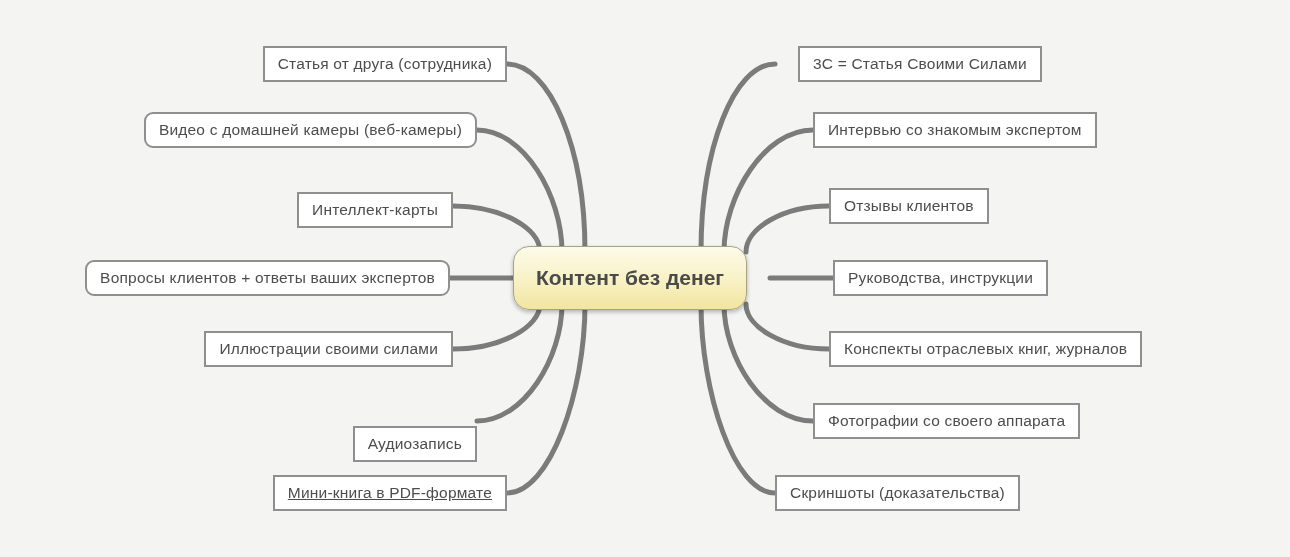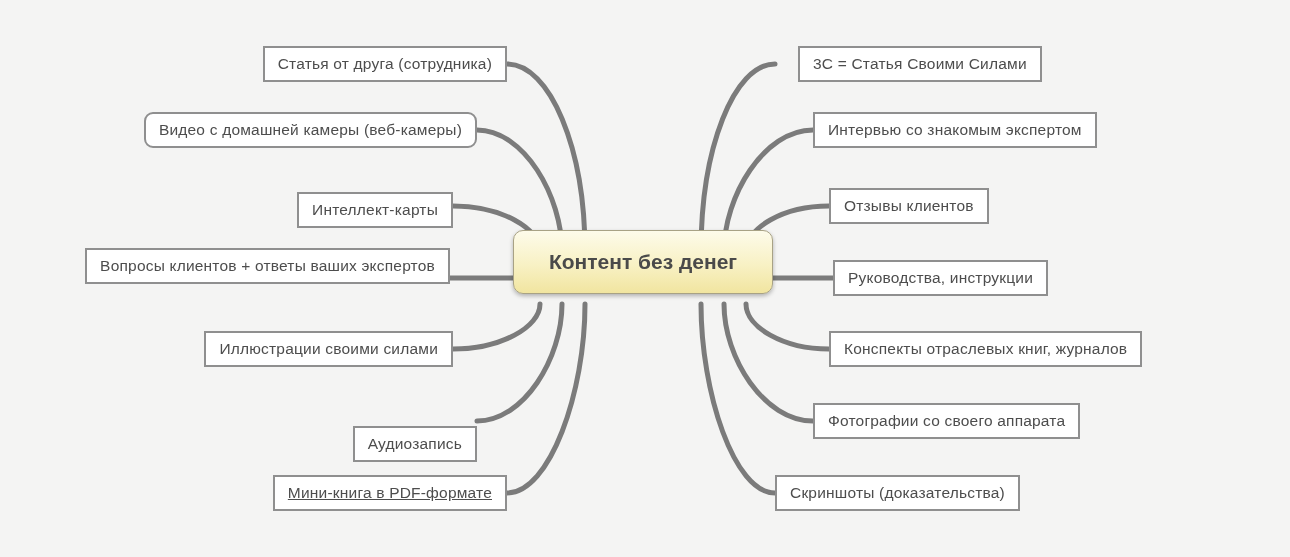--- a/index.html
+++ b/index.html
@@ -32,26 +32,26 @@
     white-space: nowrap;
     font-size: 15.5px;
     color: #4d4d4d;
     letter-spacing: 0.2px;
     z-index: 2;
     cursor: default;
     text-align: right;
   }
   .central {
     position: absolute;
-    left: 513px; top: 230px;
-    width: 260px; height: 64px;
+    left: 513px; top: 246px;
+    width: 234px; height: 64px;
     box-sizing: border-box;
     background: linear-gradient(180deg, #fdfbea 0%, #f8f1c4 55%, #f1e5a0 100%);
     border: 1.5px solid #a8a285;
-    border-radius: 10px;
+    border-radius: 16px;
     box-shadow: 0 2px 4px rgba(0,0,0,0.28);
     display: flex;
     align-items: center;
     justify-content: center;
     font-size: 21px;
     font-weight: bold;
     color: #4a4a4a;
     z-index: 3;
     cursor: default;
   }
@@ -76,21 +76,21 @@
     <path d="M 829,206 C 783,206 746,228 746,252"></path>
     <path d="M 770,278 L 833,278"></path>
     <path d="M 829,349 C 783,349 746,327 746,304"></path>
     <path d="M 813,421 C 764,421 724,358 724,304"></path>
     <path d="M 775,493 C 734,493 701,392 701,304"></path>
   </svg>
 
   <div class="node" style="right:783px; top:46px;">Статья от друга (сотрудника)</div>
   <div class="node" style="right:813px; top:112px;border-radius:9px;">Видео с домашней камеры (веб-камеры)</div>
   <div class="node" style="right:837px; top:192px;">Интеллект-карты</div>
-  <div class="node" style="right:840px; top:248px;">Вопросы клиентов + ответы ваших экспертов</div>
+  <div class="node" style="right:840px; top:260px;border-radius:9px;">Вопросы клиентов + ответы ваших экспертов</div>
   <div class="node" style="right:837px; top:331px;">Иллюстрации своими силами</div>
   <div class="node" style="right:813px; top:403px;margin-top:23px;">Аудиозапись</div>
   <div class="node" style="right:783px; top:475px;text-decoration:underline;">Мини-книга в PDF-формате</div>
 
   <div class="central">Контент без денег</div>
 
   <div class="node" style="left:775px; top:46px;margin-left:23px;">3С = Статья Своими Силами</div>
   <div class="node" style="left:829px; top:188px;">Отзывы клиентов</div>
   <div class="node" style="left:813px; top:112px;">Интервью со знакомым экспертом</div>
   <div class="node" style="left:833px; top:260px;">Руководства, инструкции</div>

